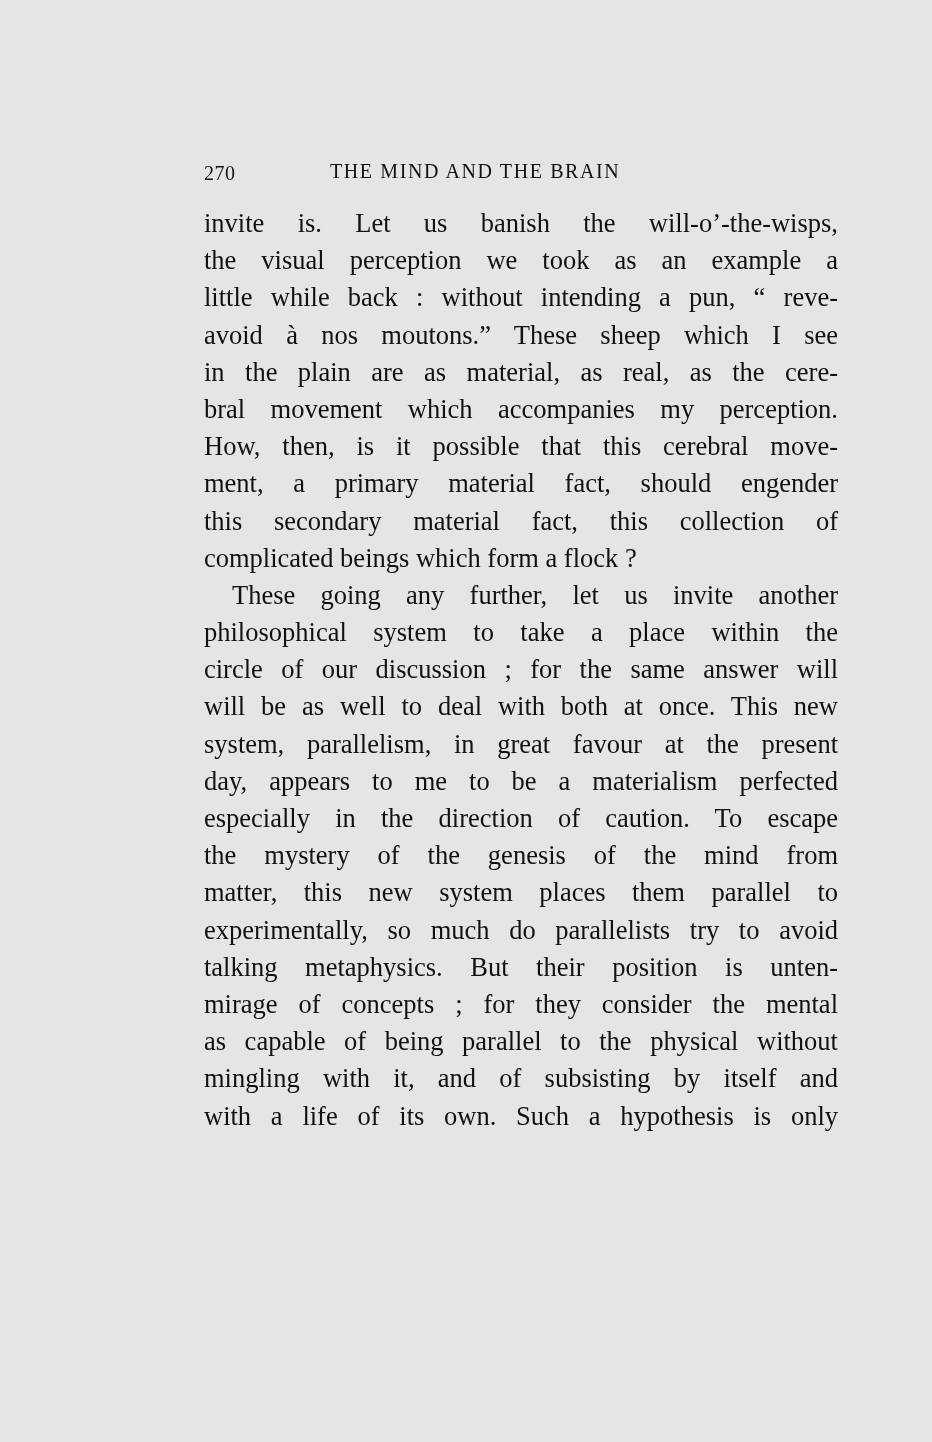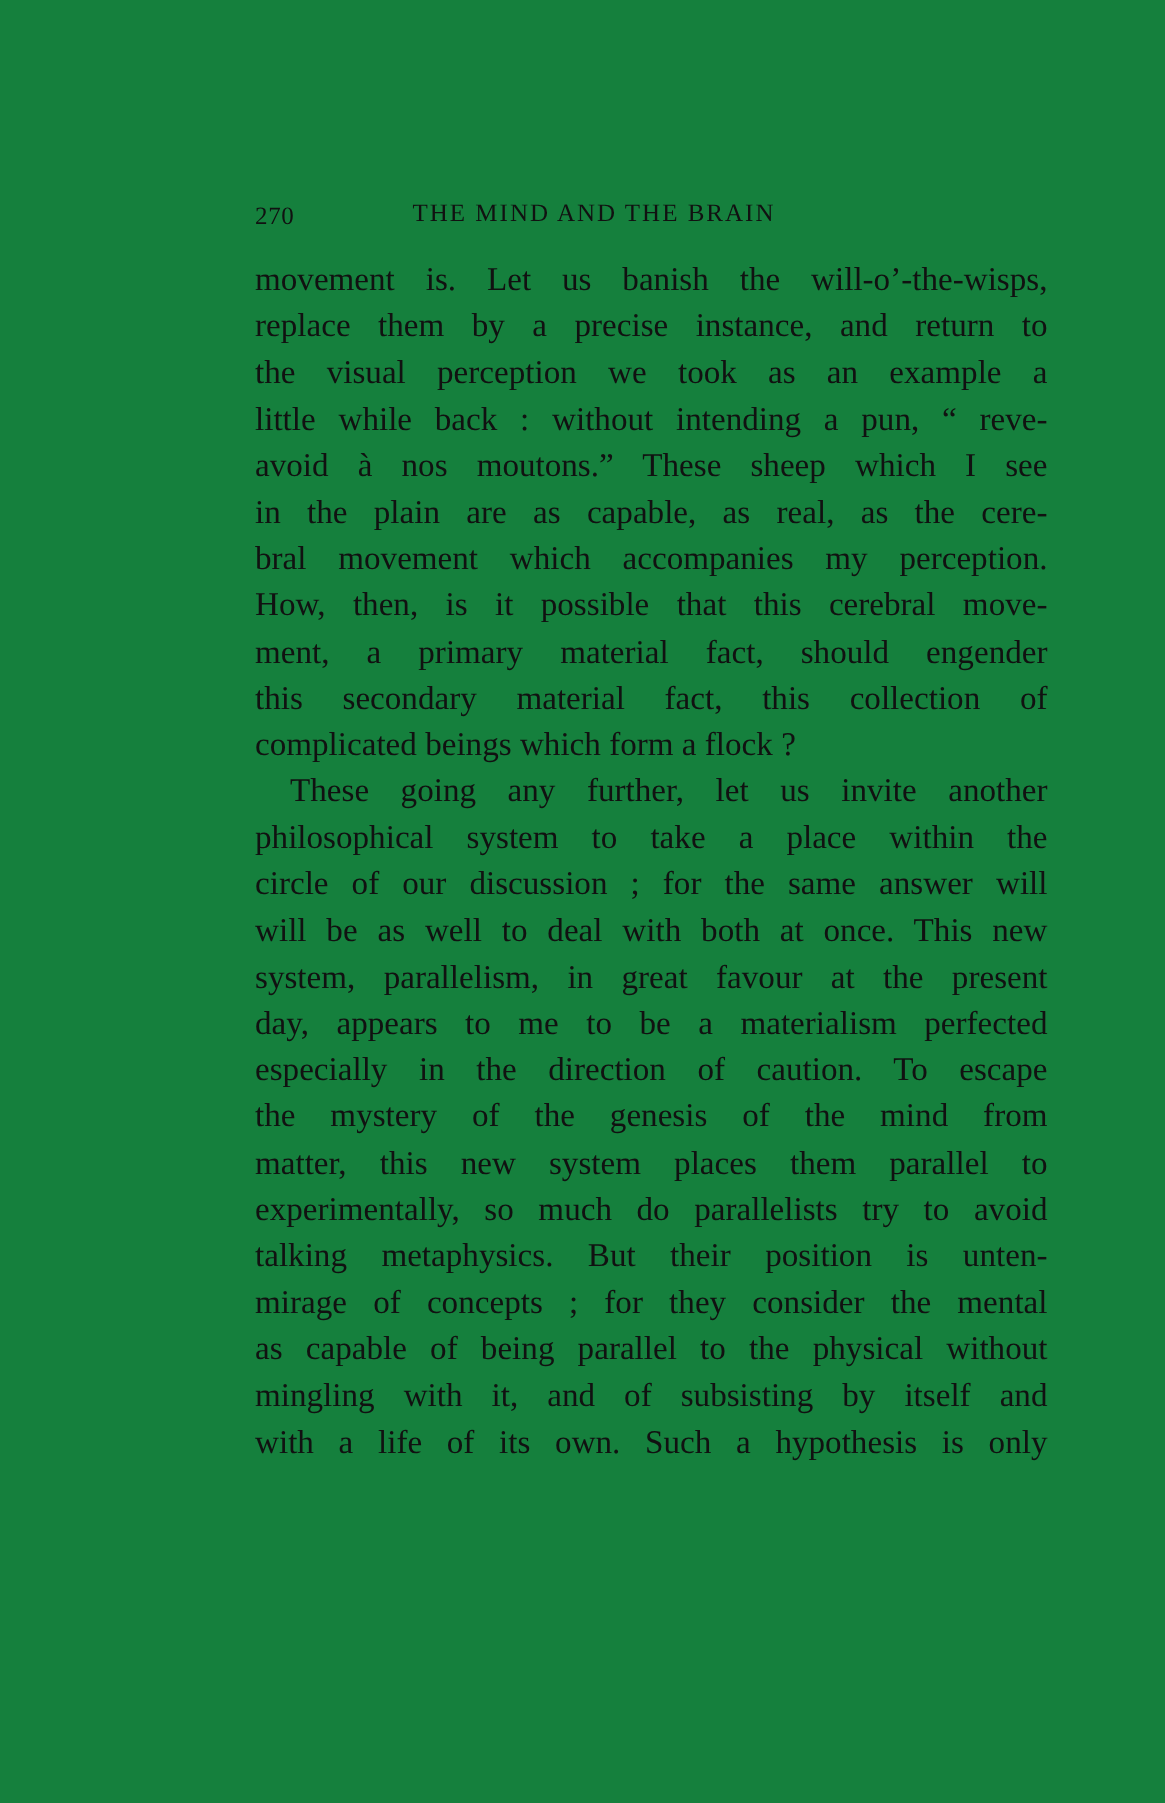--- a/index.html
+++ b/index.html
@@ -12,21 +12,21 @@
     height: 1442px;
     position: relative;
     overflow: hidden;
     font-family: "Liberation Serif", "DejaVu Serif", serif;
     color: #111111;
   }
   .page {
     position: absolute;
     left: 0; top: 0;
     width: 932px; height: 1442px;
-    background: #15803d;
+    background: #e5e5e5;
   }
   .running-head {
     position: absolute;
     left: 204px;
     top: 160px;
     width: 634px;
     height: 30px;
   }
   .folio {
     position: absolute;
@@ -73,26 +73,25 @@
 
 <div class="page">
 
   <div class="running-head">
     <span class="folio">270</span>
     <span class="running-title">THE MIND AND THE BRAIN</span>
   </div>
 
   <div class="body-text">
 
-    <span class="line">movement is.  Let us banish the will-o’-the-wisps,</span>
-    <span class="line">replace them by a precise instance, and return to</span>
+    <span class="line">invite is.  Let us banish the will-o’-the-wisps,</span>
     <span class="line">the visual perception we took as an example a</span>
     <span class="line">little while back : without intending a pun, “ reve-</span>
     <span class="line">avoid à nos moutons.”  These sheep which I see</span>
-    <span class="line">in the plain are as capable, as real, as the cere-</span>
+    <span class="line">in the plain are as material, as real, as the cere-</span>
     <span class="line">bral movement which accompanies my perception.</span>
     <span class="line">How, then, is it possible that this cerebral move-</span>
     <span class="line">ment, a primary material fact, should engender</span>
     <span class="line">this secondary material fact, this collection of</span>
     <span class="line last">complicated beings which form a flock ?</span>
 
     <span class="line indent">These going any further, let us invite another</span>
     <span class="line">philosophical system to take a place within the</span>
     <span class="line">circle of our discussion ; for the same answer will</span>
     <span class="line">will be as well to deal with both at once.  This new</span>

